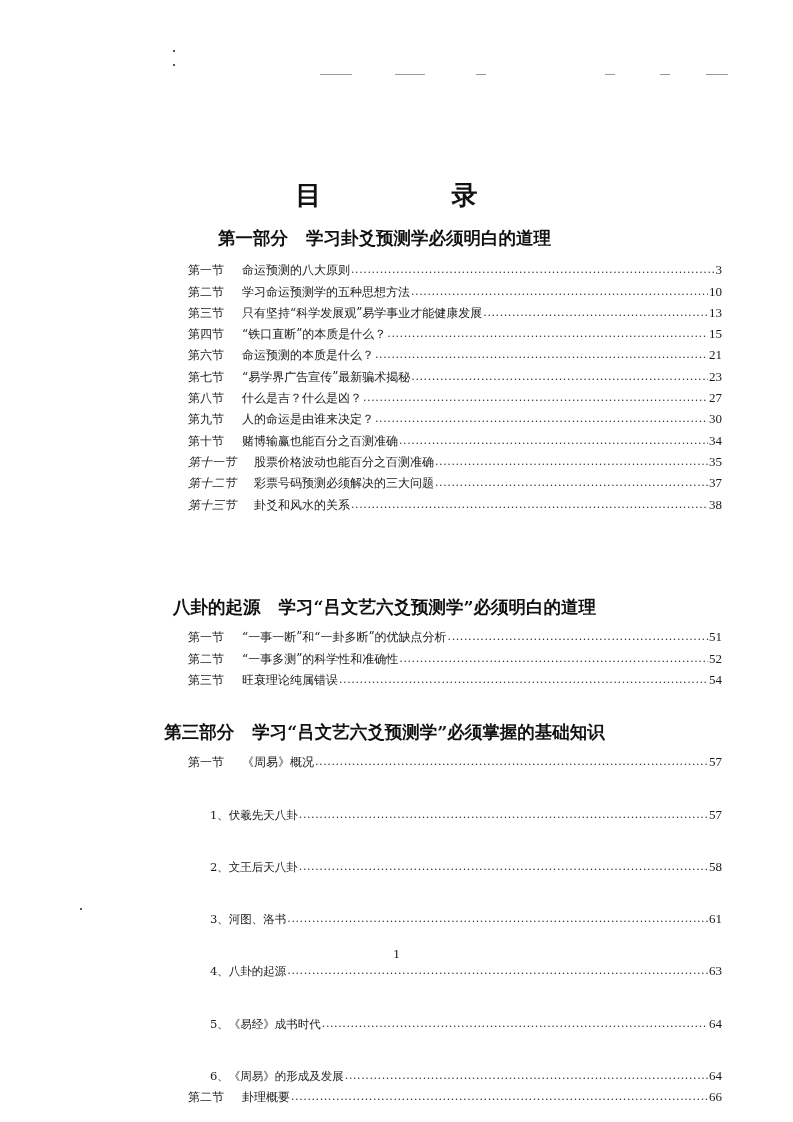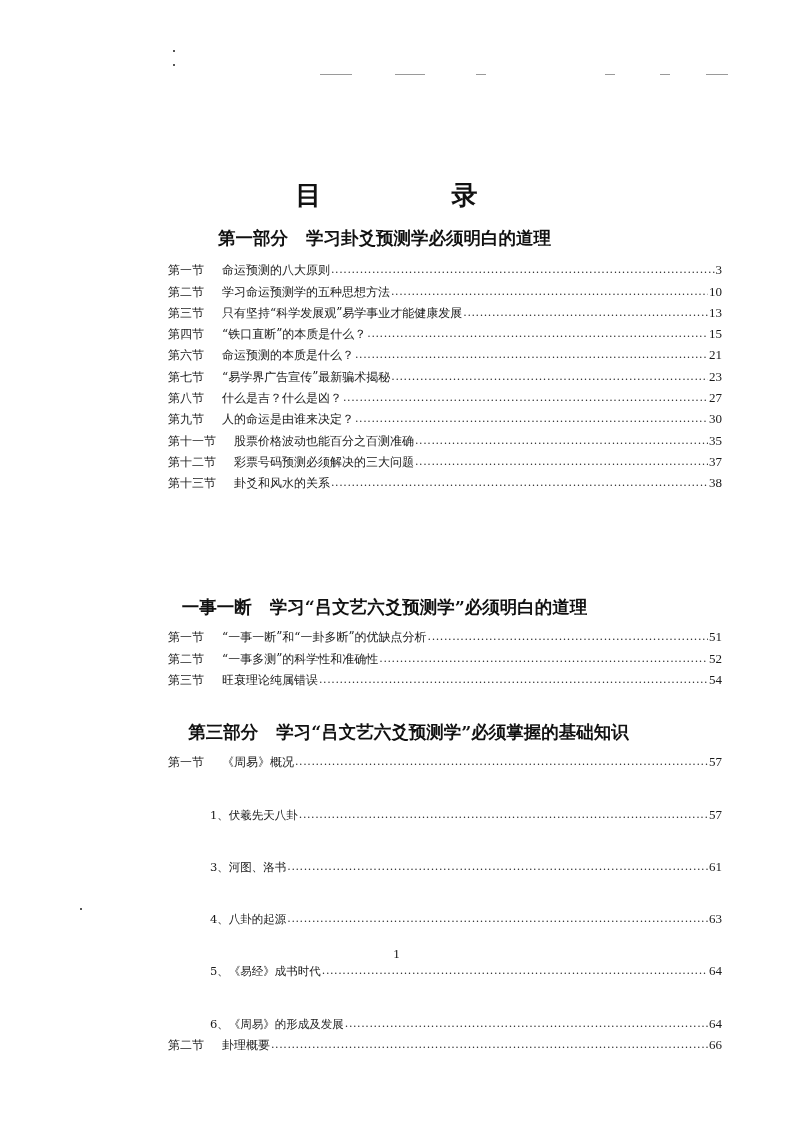--- a/index.html
+++ b/index.html
@@ -68,23 +68,25 @@
     height: 21.3px;
     display: flex;
     align-items: flex-end;
     font-size: 12px;
     line-height: 14px;
     white-space: nowrap;
   }
   .toc-row .sec {
     flex: 0 0 auto;
     width: 54px;
+    margin-left: 20px;
   }
   .toc-row .sec.wide {
     width: 66px;
+    font-style: italic;
   }
   .toc-row .txt {
     flex: 0 0 auto;
   }
   .toc-row .leader {
     flex: 1 1 auto;
     overflow: hidden;
     margin: 0 1px;
     position: relative;
     height: 14px;
@@ -184,41 +186,47 @@
         <span class="leader"></span>
         <span class="pg">27</span>
       </div>
     <div class="toc-row">
         <span class="sec">第九节</span>
         <span class="txt">人的命运是由谁来决定？</span>
         <span class="leader"></span>
         <span class="pg">30</span>
       </div>
     <div class="toc-row">
+        <span class="sec">第十节</span>
+        <span class="txt">赌博输赢也能百分之百测准确</span>
+        <span class="leader"></span>
+        <span class="pg">34</span>
+      </div>
+    <div class="toc-row">
         <span class="sec wide">第十一节</span>
         <span class="txt">股票价格波动也能百分之百测准确</span>
         <span class="leader"></span>
         <span class="pg">35</span>
       </div>
     <div class="toc-row">
         <span class="sec wide">第十二节</span>
         <span class="txt">彩票号码预测必须解决的三大问题</span>
         <span class="leader"></span>
         <span class="pg">37</span>
       </div>
     <div class="toc-row">
         <span class="sec wide">第十三节</span>
         <span class="txt">卦爻和风水的关系</span>
         <span class="leader"></span>
         <span class="pg">38</span>
       </div>
   </div>
 
   <div class="part-heading" style="top:595px;">
-    <span class="part-no">一事一断</span><span>学习“吕文艺六爻预测学”必须明白的道理</span>
+    <span class="part-no">八卦的起源</span><span>学习“吕文艺六爻预测学”必须明白的道理</span>
   </div>
   <div class="toc-list" style="top:623px;">
     <div class="toc-row">
         <span class="sec">第一节</span>
         <span class="txt">“一事一断”和“一卦多断”的优缺点分析</span>
         <span class="leader"></span>
         <span class="pg">51</span>
       </div>
     <div class="toc-row">
         <span class="sec">第二节</span>
@@ -227,36 +235,41 @@
         <span class="pg">52</span>
       </div>
     <div class="toc-row">
         <span class="sec">第三节</span>
         <span class="txt">旺衰理论纯属错误</span>
         <span class="leader"></span>
         <span class="pg">54</span>
       </div>
   </div>
 
-  <div class="part-heading" style="top:720px;padding-left:24px;">
+  <div class="part-heading" style="top:720px;">
     <span class="part-no">第三部分</span><span>学习“吕文艺六爻预测学”必须掌握的基础知识</span>
   </div>
   <div class="toc-list" style="top:748px;">
     <div class="toc-row">
         <span class="sec">第一节</span>
         <span class="txt">《周易》概况</span>
         <span class="leader"></span>
         <span class="pg">57</span>
       </div>
     <div class="toc-row sub">
         <span class="txt">1、伏羲先天八卦</span>
         <span class="leader"></span>
         <span class="pg">57</span>
       </div>
     <div class="toc-row sub">
+        <span class="txt">2、文王后天八卦</span>
+        <span class="leader"></span>
+        <span class="pg">58</span>
+      </div>
+    <div class="toc-row sub">
         <span class="txt">3、河图、洛书</span>
         <span class="leader"></span>
         <span class="pg">61</span>
       </div>
     <div class="toc-row sub">
         <span class="txt">4、八卦的起源</span>
         <span class="leader"></span>
         <span class="pg">63</span>
       </div>
     <div class="toc-row sub">

